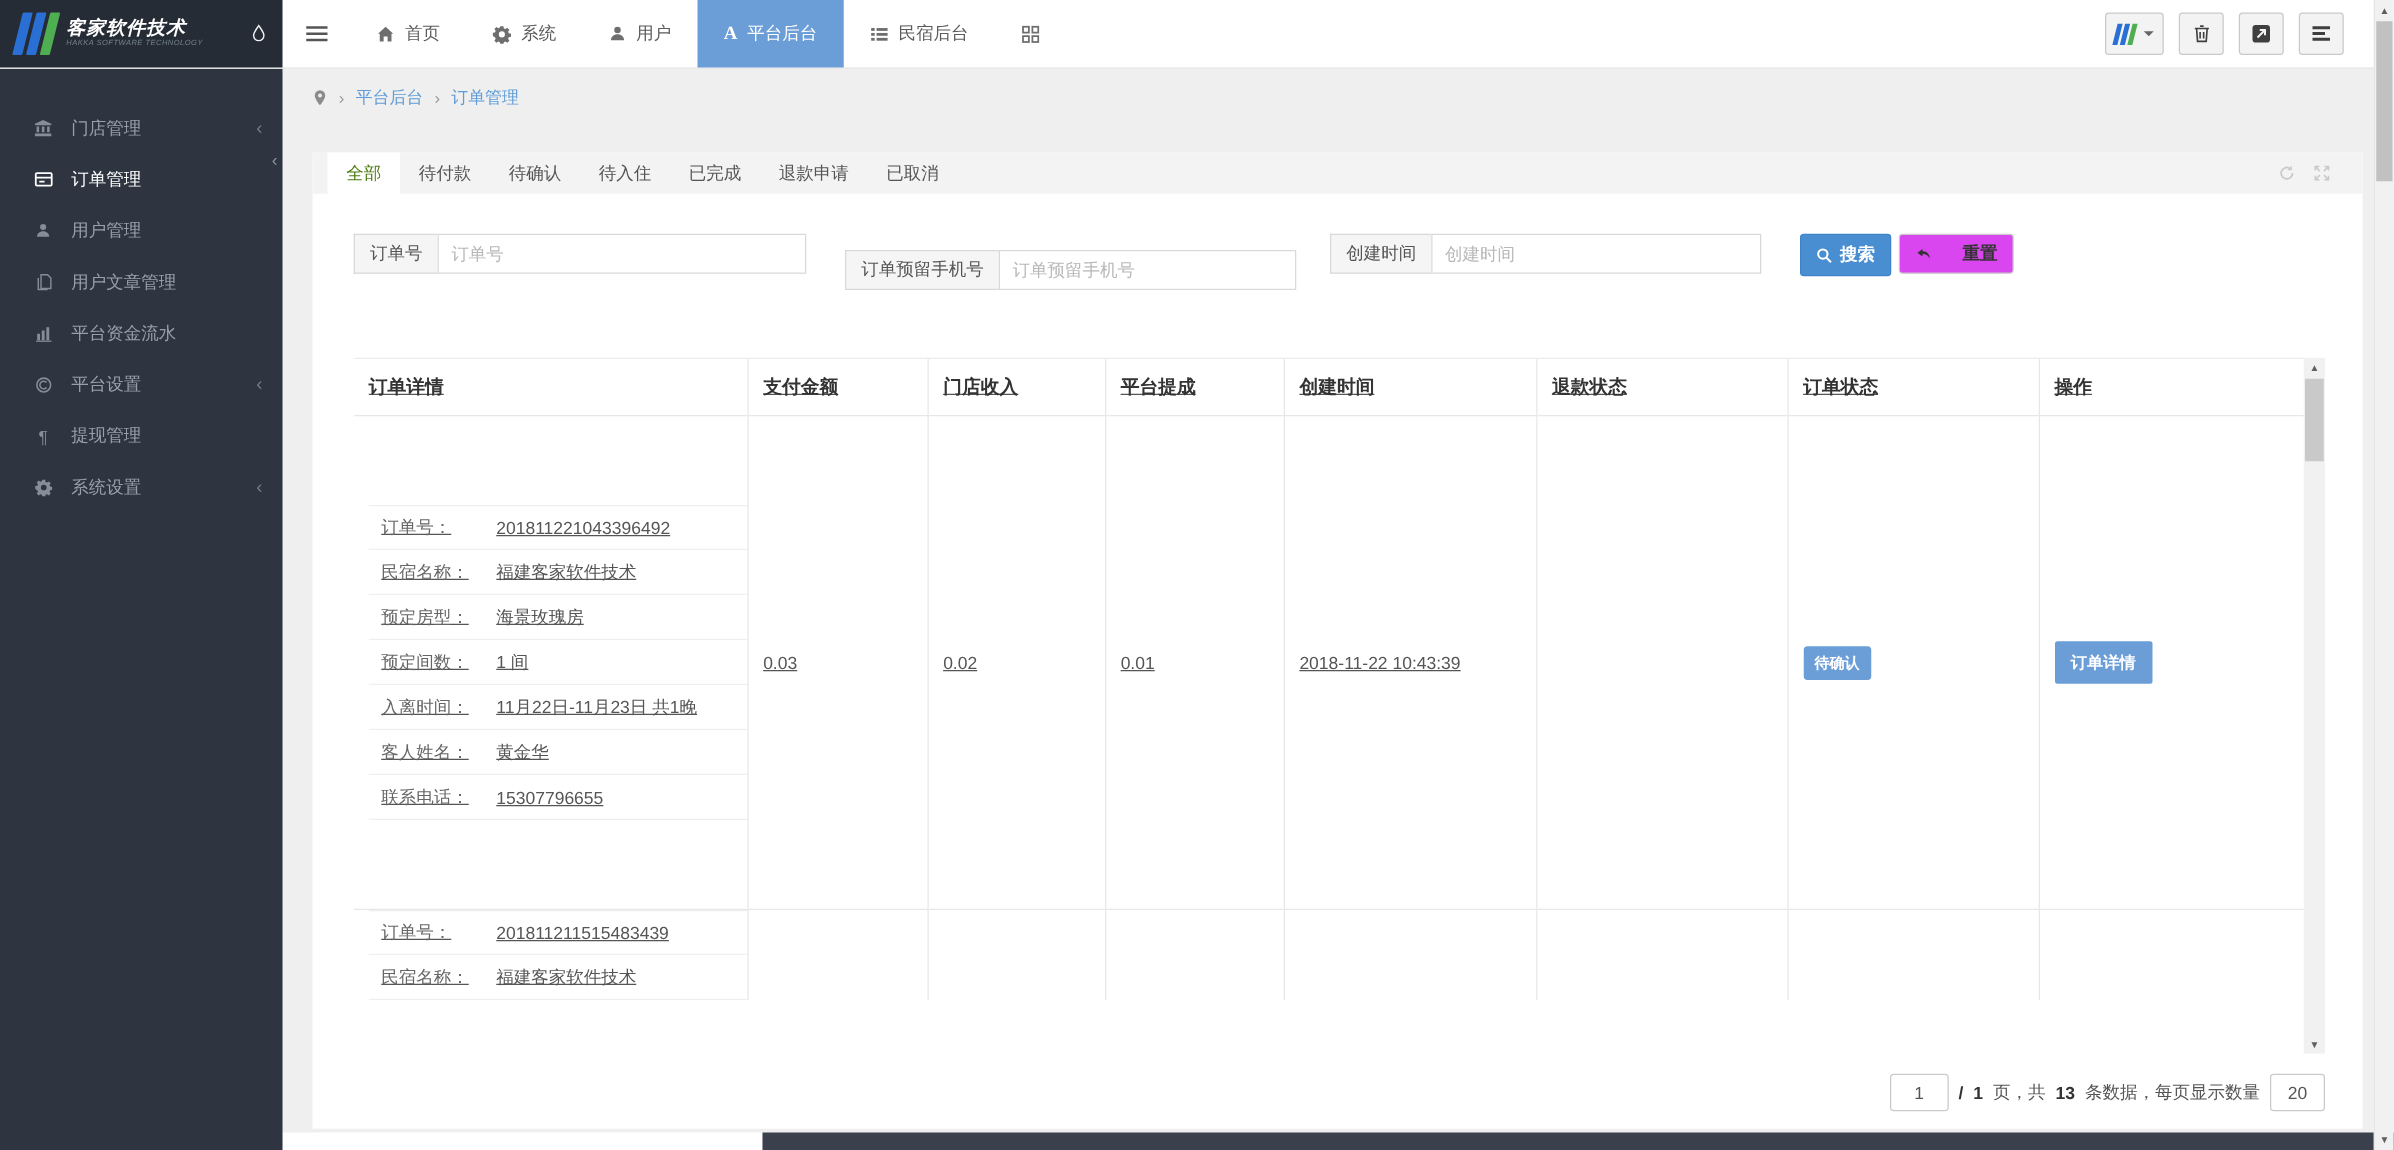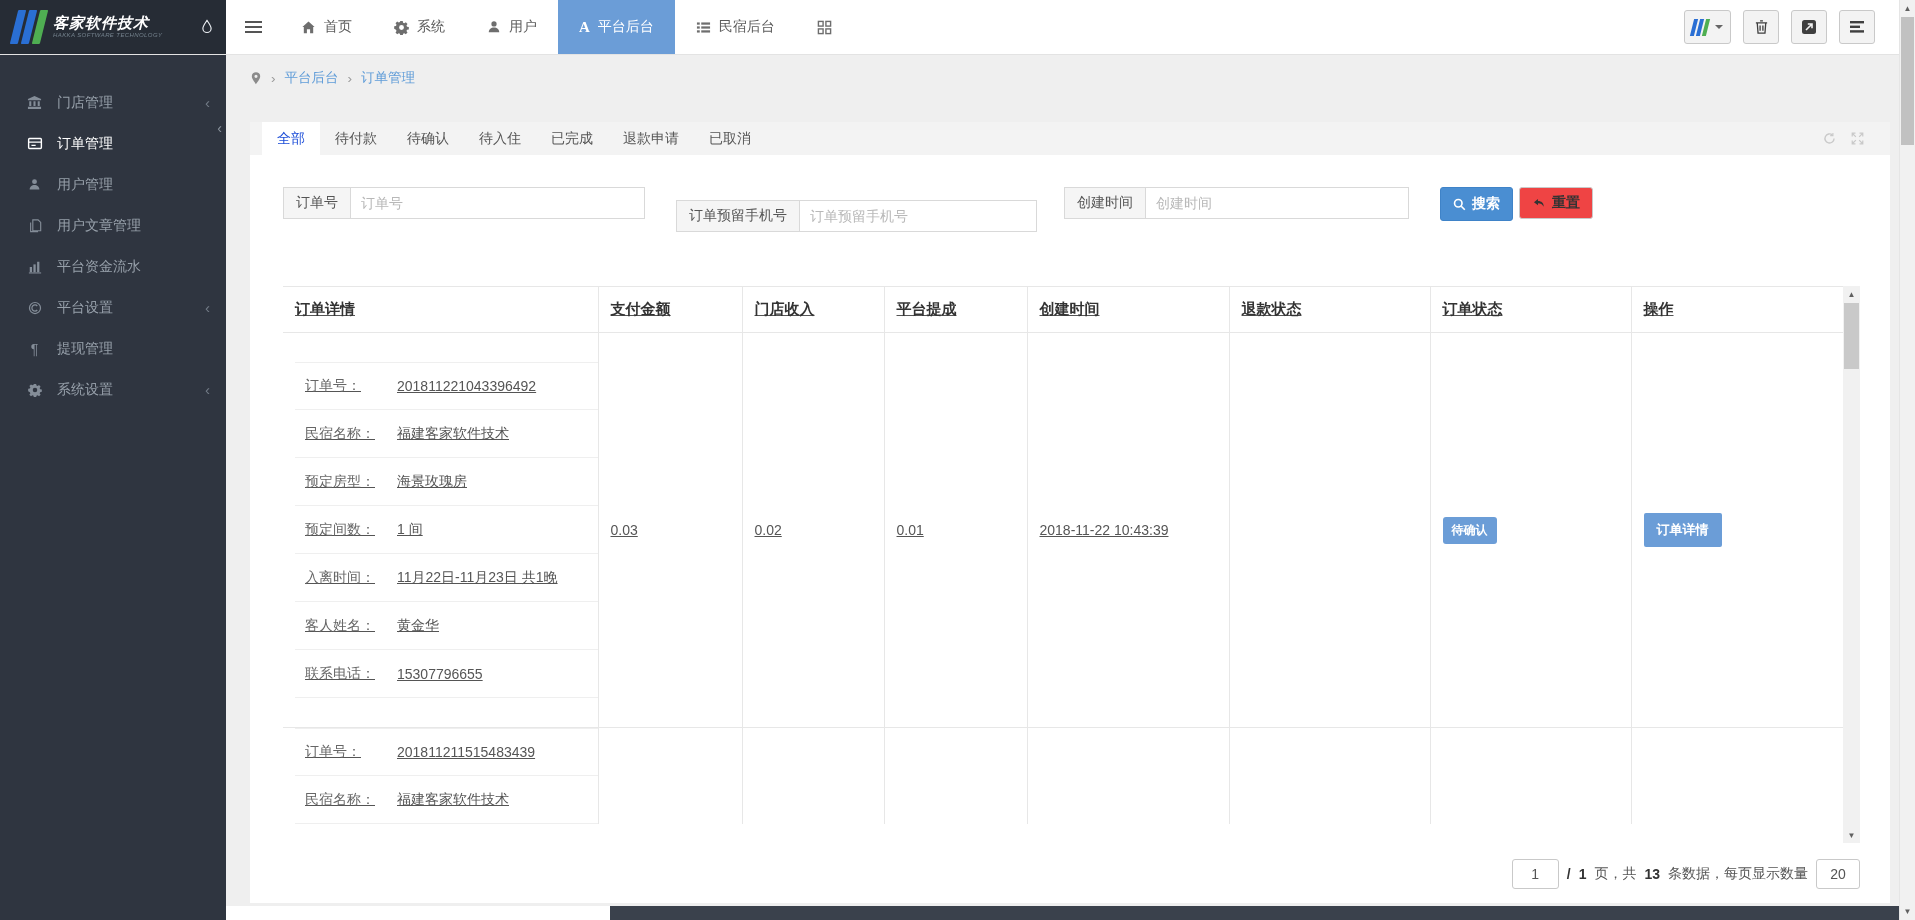--- a/index.html
+++ b/index.html
@@ -49,45 +49,45 @@
   .side-item .chev{position:absolute;right:16px;color:#737c87;font-size:15px;}
   .side-collapse{position:absolute;top:66px;right:4px;color:#8a939d;font-size:14px;cursor:pointer;}
   
   .content{position:absolute;left:226px;top:54px;right:0;bottom:0;}
   .breadcrumb{display:flex;align-items:center;gap:9px;padding:15px 0 0 24px;color:#9a9a9a;font-size:13.5px;}
   .bc-link{color:#5f9cd8;cursor:pointer;}
   .bc-pin{color:#8b8b8b;display:flex;}
   .panel{position:absolute;left:24px;top:68px;width:1640px;height:781px;background:#fff;}
   .tabbar{height:33px;background:#f3f3f3;display:flex;align-items:stretch;padding-left:12px;}
   .tab{padding:0 15px;display:flex;align-items:center;color:#555;cursor:pointer;}
-  .tab.active{background:#fff;color:#1d4ed8;}
+  .tab.active{background:#fff;color:#4d7c0f;}
   .panel-tools{margin-left:auto;display:flex;align-items:center;gap:15px;padding-right:26px;color:#c9c9c9;}
   .panel-body{padding:32px 30px 0 33px;}
   .filter-row{display:flex;align-items:flex-start;}
   .igroup{display:flex;height:32px;}
   .ilabel{background:#f5f5f5;border:1px solid #d9d9d9;border-right:none;display:flex;align-items:center;
     padding:0 12px;color:#555;white-space:nowrap;box-sizing:border-box;}
   .igroup input{border:1px solid #d9d9d9;padding:0 10px;font-size:14px;color:#555;outline:none;
     background:#fff;box-sizing:border-box;font-family:inherit;}
   input::placeholder{color:#b8b8b8;}
   .g2{margin-left:31px;margin-top:13px;} .g3{margin-left:27px;}
   .btn-search{height:32px;background:#4a8ed2;border:1px solid #3f83c8;color:#fff;border-radius:3px;
     padding:0 12px;display:flex;align-items:center;gap:6px;cursor:pointer;margin-left:31px;font-weight:bold;}
-  .btn-reset{height:32px;background:#ef4444;border:1px solid #c9c9c9;color:#333;border-radius:3px;
-    padding:0 12px;display:flex;align-items:center;gap:6px;cursor:pointer;margin-left:6px;font-weight:bold;box-sizing:border-box;}
+  .btn-reset{height:32px;background:#d946ef;border:1px solid #c9c9c9;color:#333;border-radius:3px;
+    padding:0 12px;display:flex;align-items:center;gap:24px;cursor:pointer;margin-left:6px;font-weight:bold;box-sizing:border-box;}
   
   .table-zone{margin-top:54px;display:flex;height:557px;overflow:hidden;}
   table.orders{table-layout:fixed;border-collapse:collapse;width:1560px;flex:none;align-self:flex-start;text-decoration:underline;}
   table.orders th{border-top:1px solid #e7e7e7;border-bottom:1px solid #e7e7e7;height:45px;
     text-align:left;padding:0 0 0 12px;font-size:15px;color:#333;background:#fff;}
   table.orders th:not(:first-child),table.orders td:not(:first-child){border-left:1px solid #e7e7e7;}
   table.orders td{vertical-align:middle;padding:0 0 0 12px;color:#555;}
   tr.order-row-1>td{height:394px;border-bottom:1px solid #e7e7e7;}
   td.detail-cell{vertical-align:top;padding:34px 8px 0 2px;}
-  .drow{display:flex;align-items:center;height:48px;border-bottom:1px solid #efefef;box-sizing:border-box;}
+  .drow{display:flex;align-items:center;height:36px;border-bottom:1px solid #efefef;box-sizing:border-box;}
   .drow:first-child{border-top:1px solid #efefef;}
   .dlabel{width:92px;padding-left:10px;color:#666;flex:none;}
   .dvalue{color:#555;}
   .status-badge{display:inline-block;background:#6b9dd7;color:#fff;font-size:12px;padding:5px 9px;border-radius:3px;font-weight:bold;}
   .btn-detail{display:inline-block;background:#6b9dd7;color:#fff;font-size:13px;padding:8px 13px;border-radius:2px;cursor:pointer;font-weight:bold;}
   tr.order-row-2>td{vertical-align:top;}
   
   .vscroll{width:17px;height:557px;background:#f1f1f1;position:relative;flex:none;}
   .vs-arrow{position:absolute;left:0;width:17px;height:16px;display:flex;align-items:center;justify-content:center;
     font-size:8px;color:#606060;cursor:pointer;}

